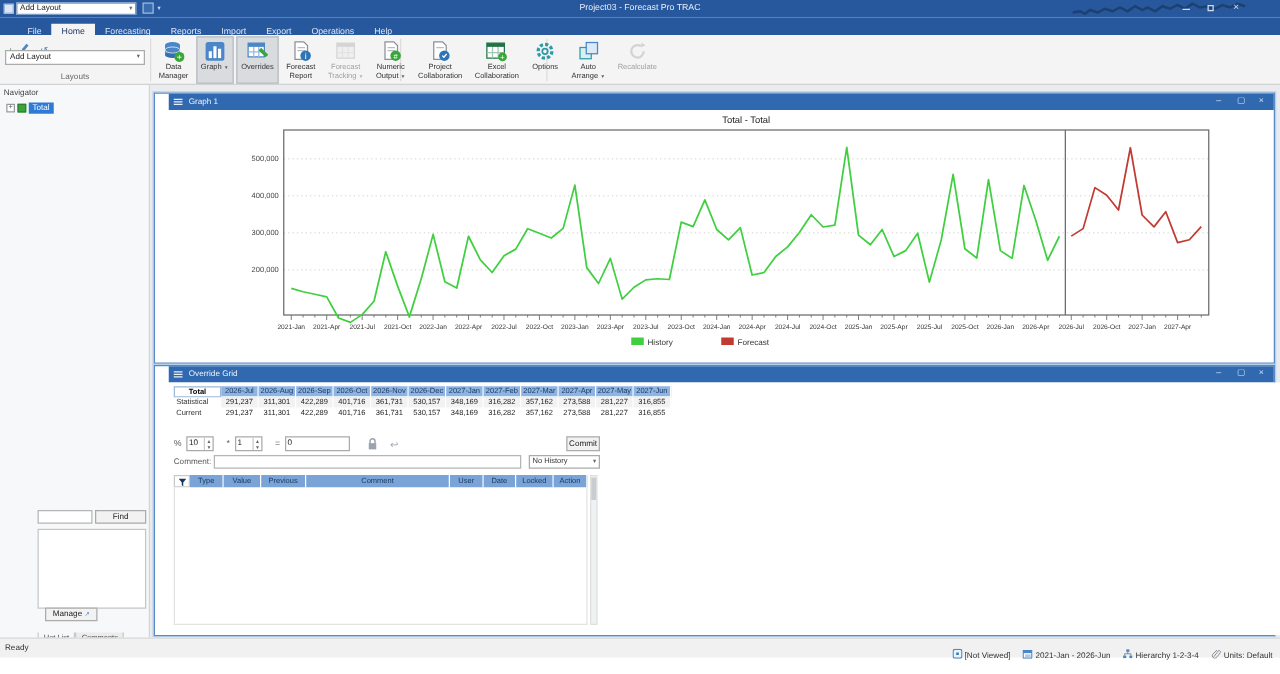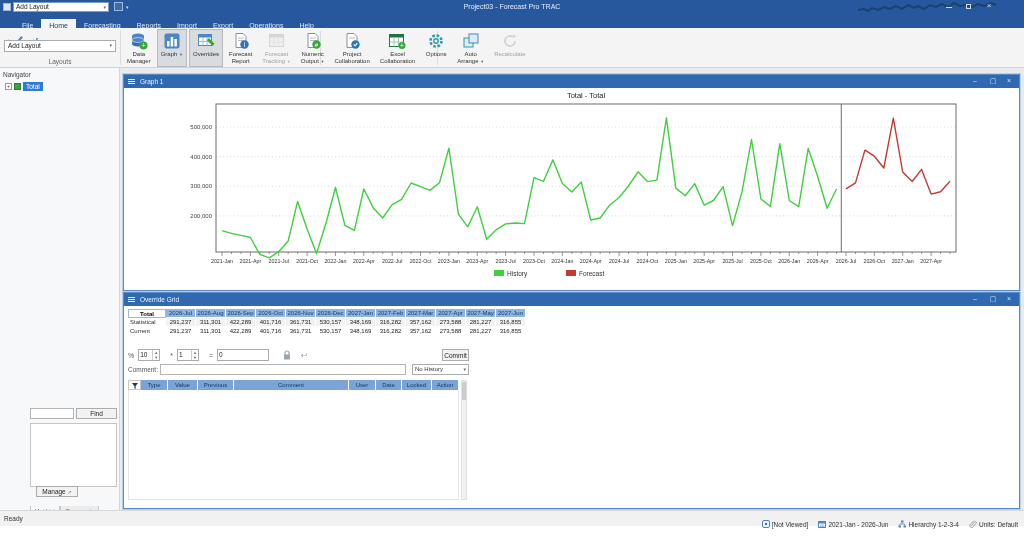--- a/index.html
+++ b/index.html
@@ -35,21 +35,21 @@
   .small-lbl{font-size:6.5px;color:#444;}
   .tree-expander{width:7px;height:7px;border:1px solid #9a9a9a;background:#fff;font-size:6px;line-height:5px;text-align:center;color:#555;}
   .tree-swatch{width:7px;height:7px;background:#3aa63a;border:1px solid #2c8030;}
   .tree-label{background:#2e7ad7;color:#fff;font-size:6.5px;line-height:9px;padding:0 3px;}
   .find-input{background:#fff;border:1px solid #b5b5b5;height:11px;}
   .btn{background:#f2f2f2;border:1px solid #ababab;font-size:6.5px;color:#222;text-align:center;}
   .panel-tab{display:inline-block;font-size:6px;line-height:10px;padding:0 4px;border:1px solid #c9c9c9;border-top:none;background:#ececec;color:#444;}
   .panel-tab.active{background:#f7f8f9;}
   
   #mdi{left:120px;top:68px;width:904px;height:442px;background:#e9ebee;}
-  .childwin{background:#fff;border:1px solid #5a8ac6;box-shadow:0 0 0 1px #b7d0ea;}
+  .childwin{background:#fff;border:1px solid #5a8ac6;box-shadow:0 0 0 1px #b7d0ea;padding-left:11px;}
   .childbar{height:13px;background:#3069b0;color:#eef3fb;font-size:6.5px;line-height:13px;position:relative;}
   .childbar .ham{position:absolute;left:4px;top:3.5px;width:7px;height:6px;}
   .childbar .ham div{height:1px;background:#e8eefa;margin-bottom:1.4px;}
   .childbar .cttl{position:absolute;left:16px;top:0;}
   .cwb{position:absolute;top:0;width:16px;height:13px;text-align:center;color:#d7e2f2;font-size:7px;line-height:12px;}
   
   .ft-cell{float:left;height:9px;font-size:6px;line-height:9px;text-align:center;border-right:1px solid #fff;border-bottom:1px solid #fff;color:#17375e;}
   .ft-head{background:#8eb4e3;}
   .ft-corner{background:#ffffff;font-weight:bold;color:#000;border:1px solid #9db8d9;}
   .ft-rowlabel{background:#ffffff;color:#333;text-align:left;padding-left:2px;}

